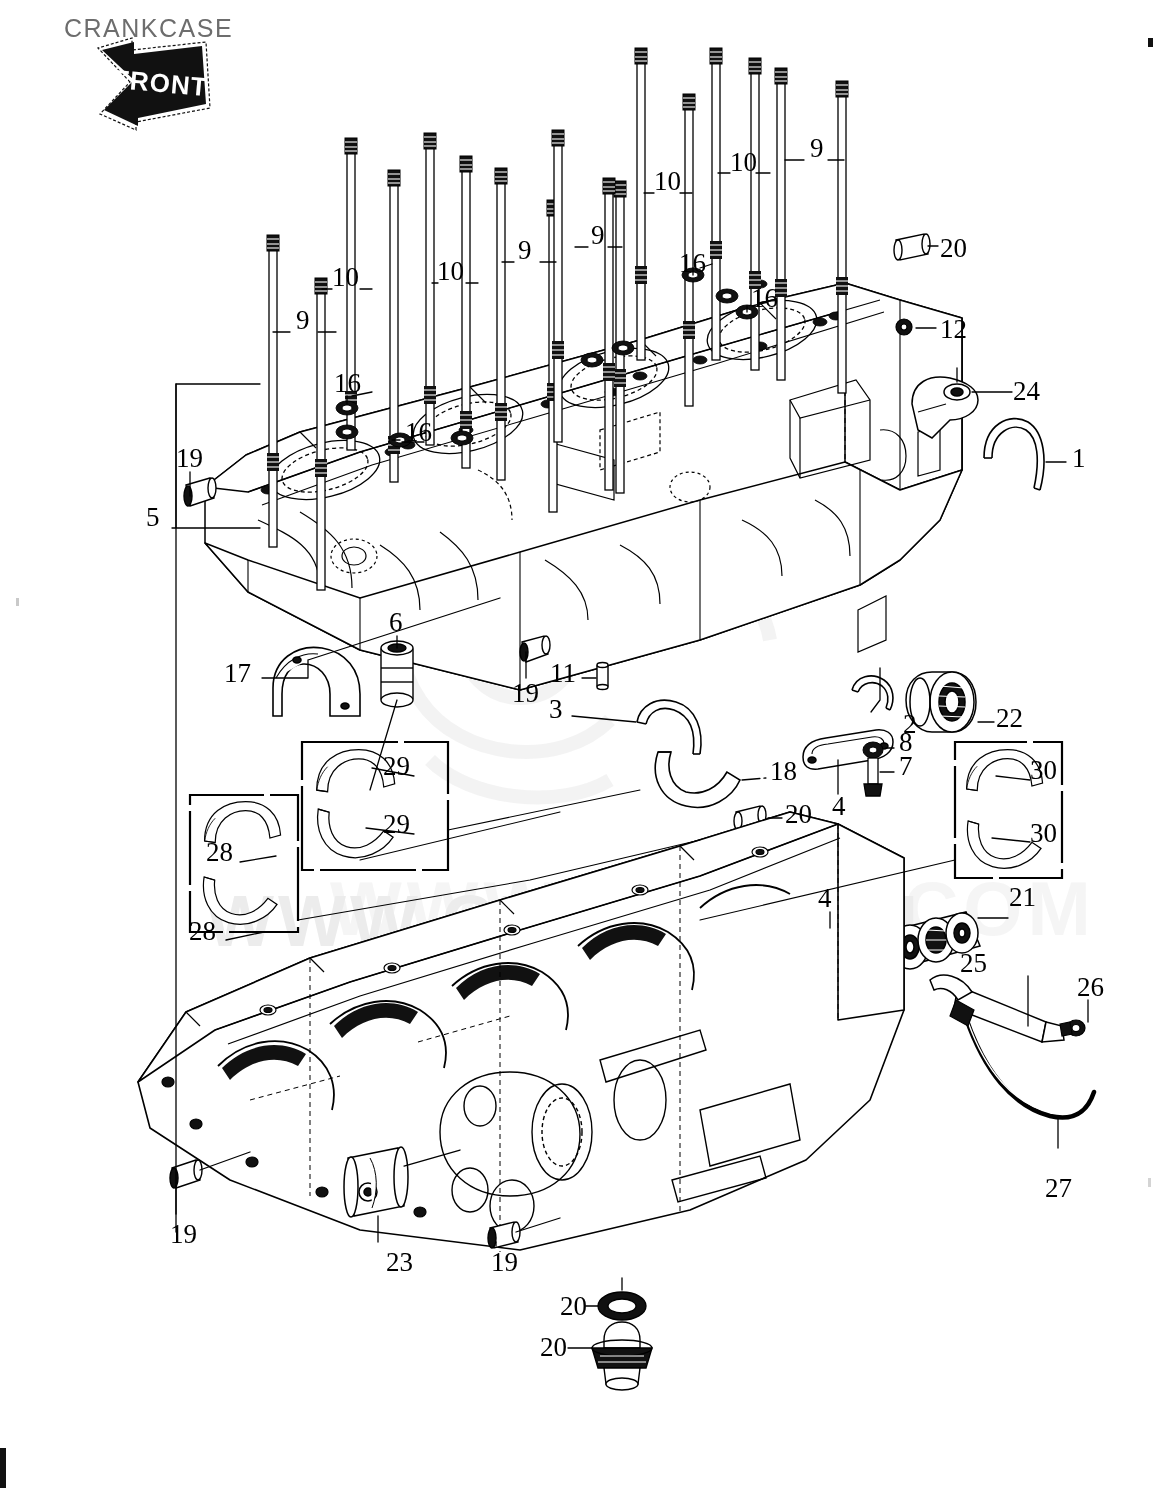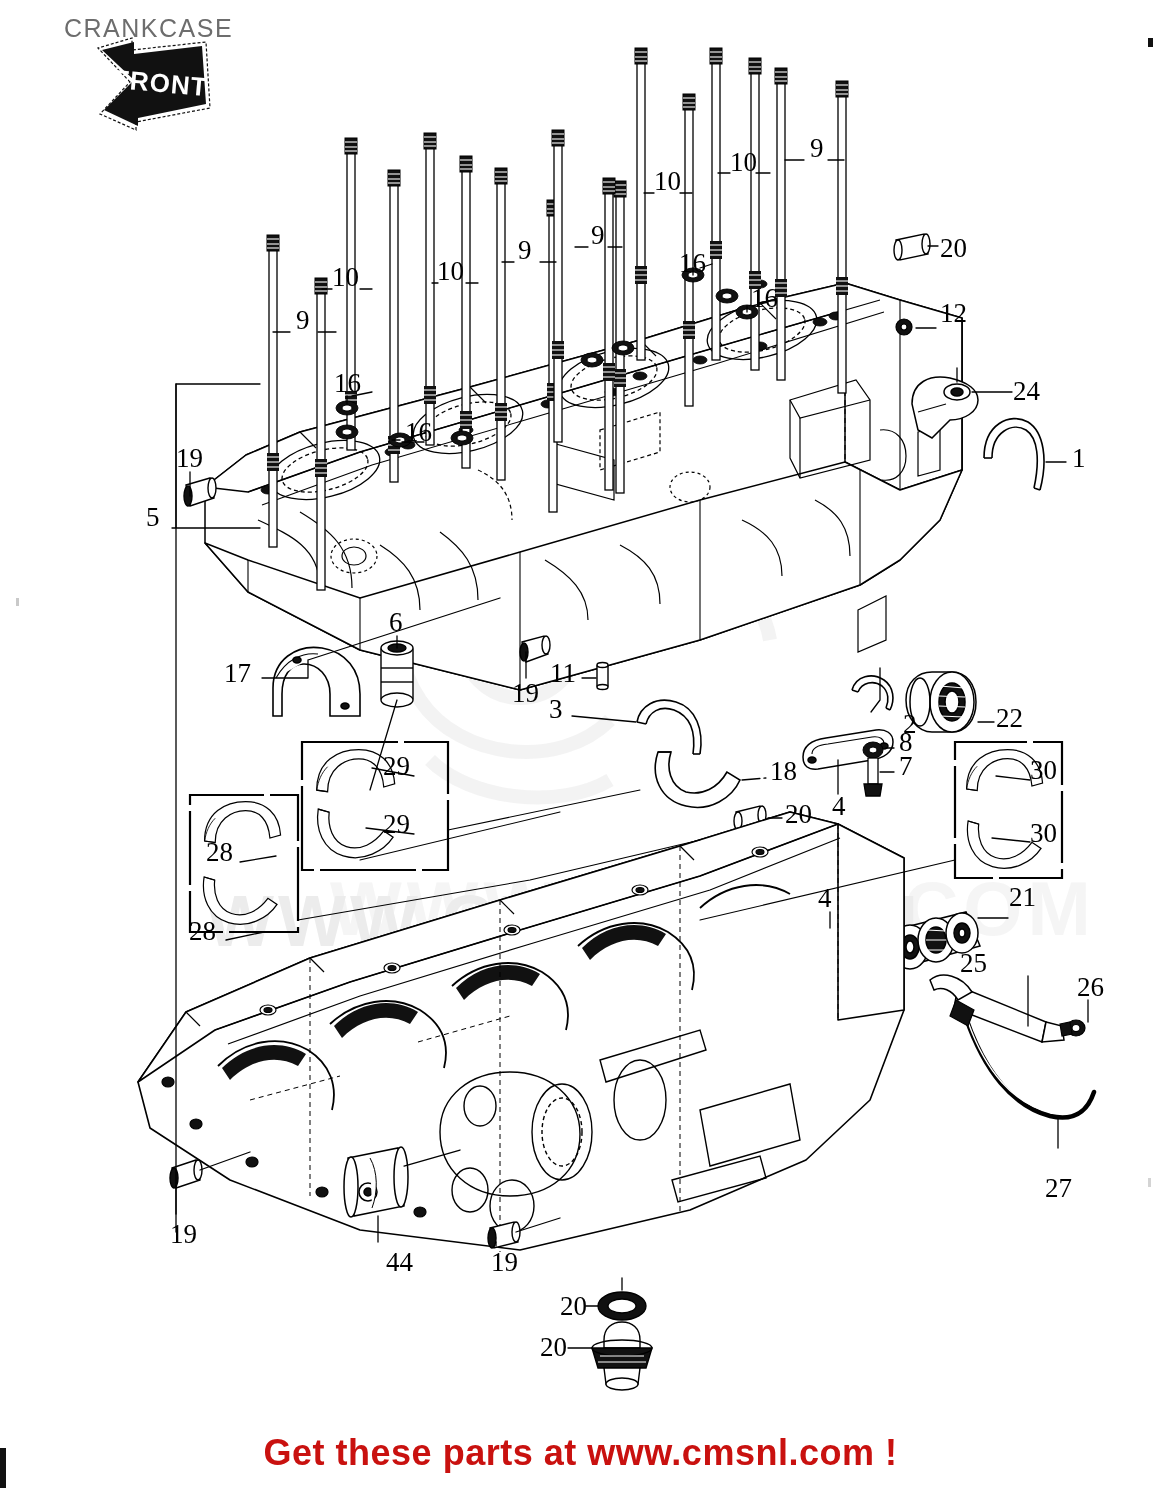--- a/index.html
+++ b/index.html
@@ -686,45 +686,44 @@
   <div class="callout" style="left:899px;top:729px">8</div>
   <div class="callout" style="left:296px;top:307px">9</div>
   <div class="callout" style="left:518px;top:237px">9</div>
   <div class="callout" style="left:591px;top:222px">9</div>
   <div class="callout" style="left:810px;top:135px">9</div>
   <div class="callout" style="left:332px;top:264px">10</div>
   <div class="callout" style="left:437px;top:258px">10</div>
   <div class="callout" style="left:654px;top:168px">10</div>
   <div class="callout" style="left:730px;top:149px">10</div>
   <div class="callout" style="left:550px;top:660px">11</div>
-  <div class="callout" style="left:940px;top:300px">12</div>
+  <div class="callout" style="left:940px;top:316px">12</div>
   <div class="callout" style="left:818px;top:885px">4</div>
   <div class="callout" style="left:560px;top:1293px">20</div>
   <div class="callout" style="left:540px;top:1334px">20</div>
   <div class="callout" style="left:334px;top:370px">16</div>
   <div class="callout" style="left:405px;top:419px">16</div>
   <div class="callout" style="left:679px;top:250px">16</div>
   <div class="callout" style="left:751px;top:285px">16</div>
   <div class="callout" style="left:224px;top:660px">17</div>
   <div class="callout" style="left:770px;top:758px">18</div>
   <div class="callout" style="left:176px;top:445px">19</div>
   <div class="callout" style="left:512px;top:680px">19</div>
   <div class="callout" style="left:170px;top:1221px">19</div>
   <div class="callout" style="left:491px;top:1249px">19</div>
   <div class="callout" style="left:940px;top:235px">20</div>
   <div class="callout" style="left:785px;top:801px">20</div>
   <div class="callout" style="left:1009px;top:884px">21</div>
   <div class="callout" style="left:996px;top:705px">22</div>
-  <div class="callout" style="left:386px;top:1249px">44</div>
+  <div class="callout" style="left:386px;top:1249px">23</div>
   <div class="callout" style="left:1013px;top:378px">24</div>
   <div class="callout" style="left:960px;top:950px">25</div>
   <div class="callout" style="left:1077px;top:974px">26</div>
   <div class="callout" style="left:1045px;top:1175px">27</div>
   <div class="callout" style="left:206px;top:839px">28</div>
   <div class="callout" style="left:189px;top:918px">28</div>
   <div class="callout" style="left:383px;top:753px">29</div>
   <div class="callout" style="left:383px;top:811px">29</div>
   <div class="callout" style="left:1030px;top:757px">30</div>
   <div class="callout" style="left:1030px;top:820px">30</div>
 
-  <div class="footer">Get these parts at www.cmsnl.com !</div>
 
 </div>
 
 </body></html>

